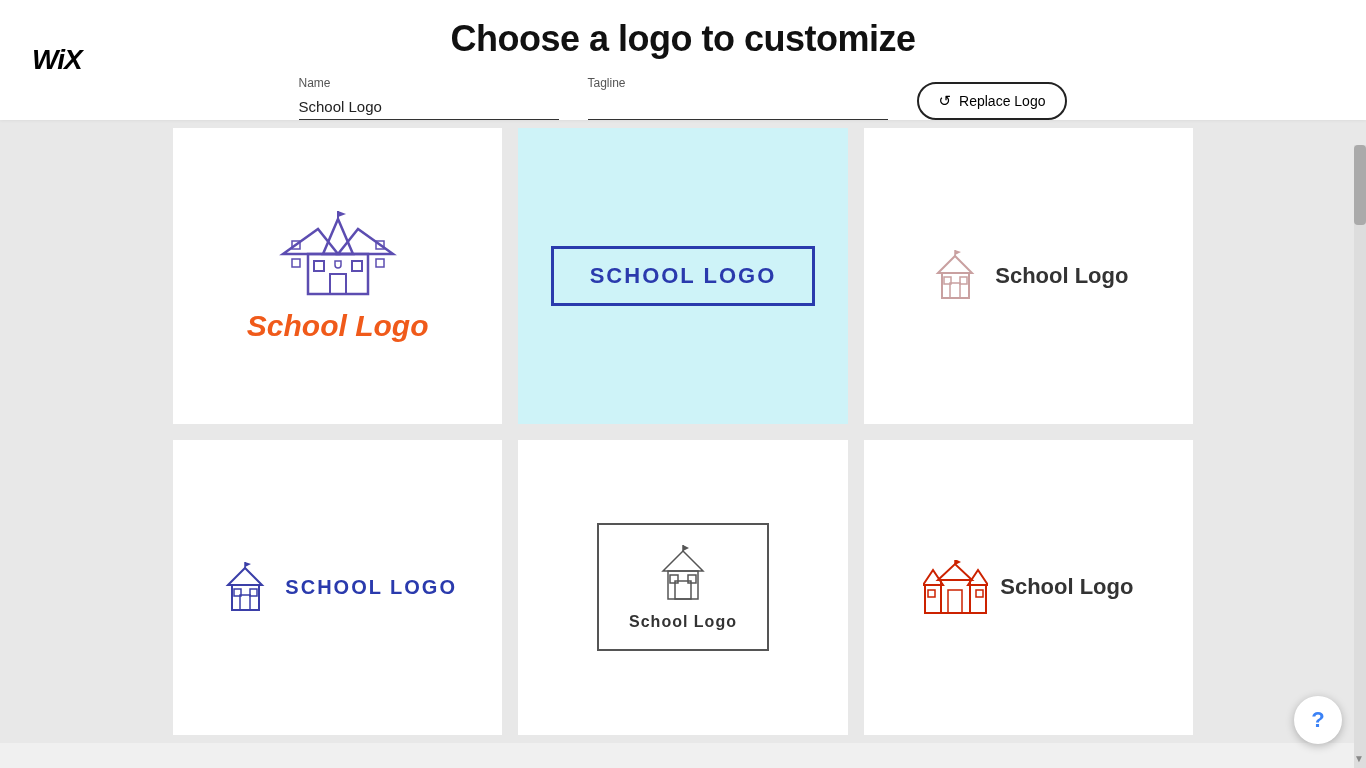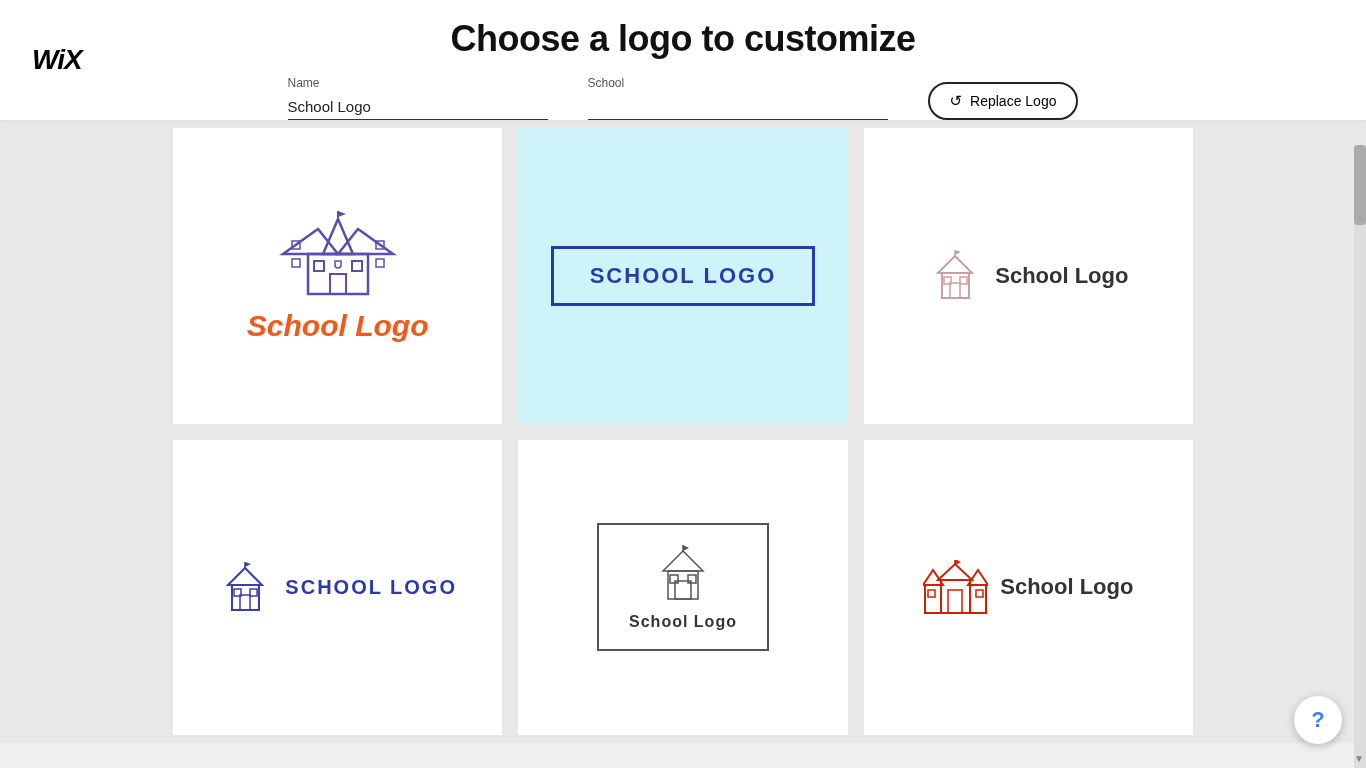--- a/index.html
+++ b/index.html
@@ -41,21 +41,21 @@
       font-size: 36px;
       font-weight: 900;
       color: #111;
       margin-bottom: 16px;
       letter-spacing: -0.5px;
     }
 
     .controls-row {
       display: flex;
       align-items: flex-end;
-      gap: 40px;
+      gap: 29px;
     }
 
     .field-group {
       display: flex;
       flex-direction: column;
     }
 
     .field-label {
       font-size: 12px;
       color: #555;
@@ -274,21 +274,21 @@
 
 <div class="header">
   <span class="wix-logo">WiX</span>
   <h1 class="page-title">Choose a logo to customize</h1>
   <div class="controls-row">
     <div class="field-group">
       <label class="field-label">Name</label>
       <input class="field-input" type="text" value="School Logo" style="">
     </div>
     <div class="field-group">
-      <label class="field-label">School</label>
+      <label class="field-label">Tagline</label>
       <input class="field-input tagline" type="text" placeholder="" style="">
     </div>
     <button class="replace-icon-btn">
       <span style="font-size:15px;">↺</span>
       <span>Replace Logo</span>
     </button>
   </div>
 </div>
 
 <div class="grid-area">

